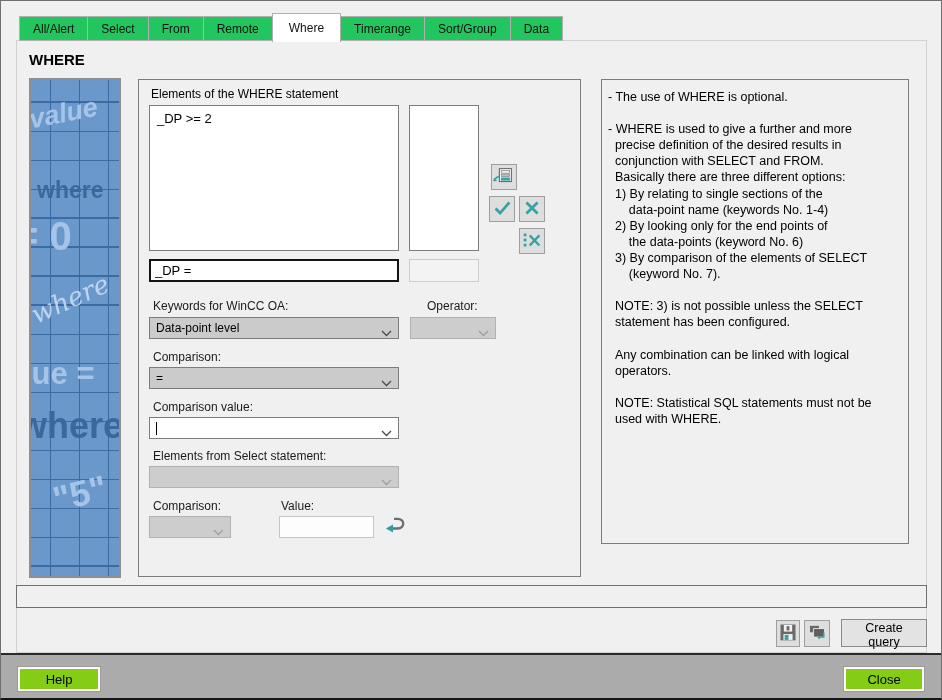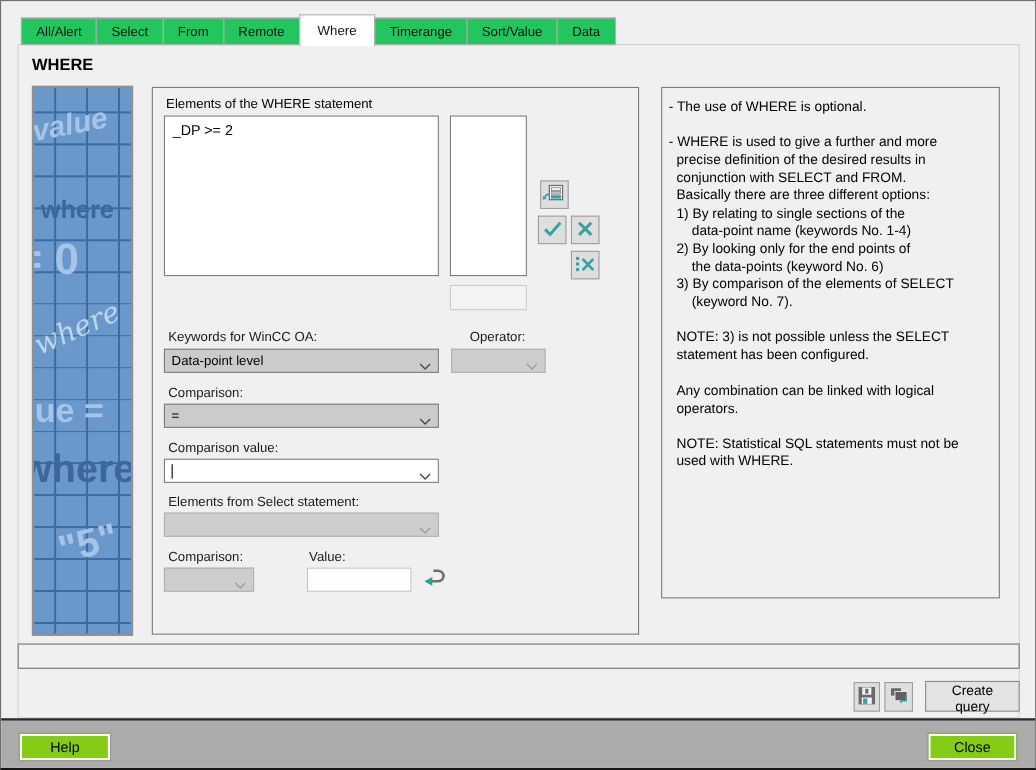--- a/index.html
+++ b/index.html
@@ -88,21 +88,21 @@
 
 <div class="window">
 
   <div class="tabs">
     <div class="tab">All/Alert</div>
     <div class="tab">Select</div>
     <div class="tab">From</div>
     <div class="tab">Remote</div>
     <div class="tab active">Where</div>
     <div class="tab">Timerange</div>
-    <div class="tab">Sort/Value</div>
+    <div class="tab">Sort/Group</div>
     <div class="tab">Data</div>
   </div>
   <div class="pane"></div>
 
   <div class="page-title">WHERE</div>
 
   <div class="art-panel">
     <div class="art-word aw-light aw1">value</div>
     <div class="art-word aw-dark aw2">where</div>
     <div class="art-word aw-light aw3">= 0</div>
@@ -150,20 +150,21 @@
     <span>
       <svg width="24" height="24" viewBox="0 0 26 26">
         <rect x="4" y="6" width="3" height="3" fill="#35a3a3"></rect>
         <rect x="4" y="11.5" width="3" height="3" fill="#35a3a3"></rect>
         <rect x="4" y="17" width="3" height="3" fill="#35a3a3"></rect>
         <path d="M10.5 8 L21 19 M21 8 L10.5 19" stroke="#35a3a3" stroke-width="2.6" fill="none"></path>
       </svg>
     </span>
   </button>
 
+  <input class="expr-input" value="_DP =" style="">
   <div class="op-preview"></div>
 
   <div class="fld-label" style="left:152px;top:298px;">Keywords for WinCC OA:</div>
   <div class="combo" style="left:148px;top:316px;width:250px;">
     <span>Data-point level</span>
     <span class="chev">
       <svg width="11" height="7" viewBox="0 0 11 7">
           <path d="M1 1 L5.5 5.5 L10 1" stroke="#4a4a4a" stroke-width="1.3" fill="none"></path>
         </svg>
     </span>

